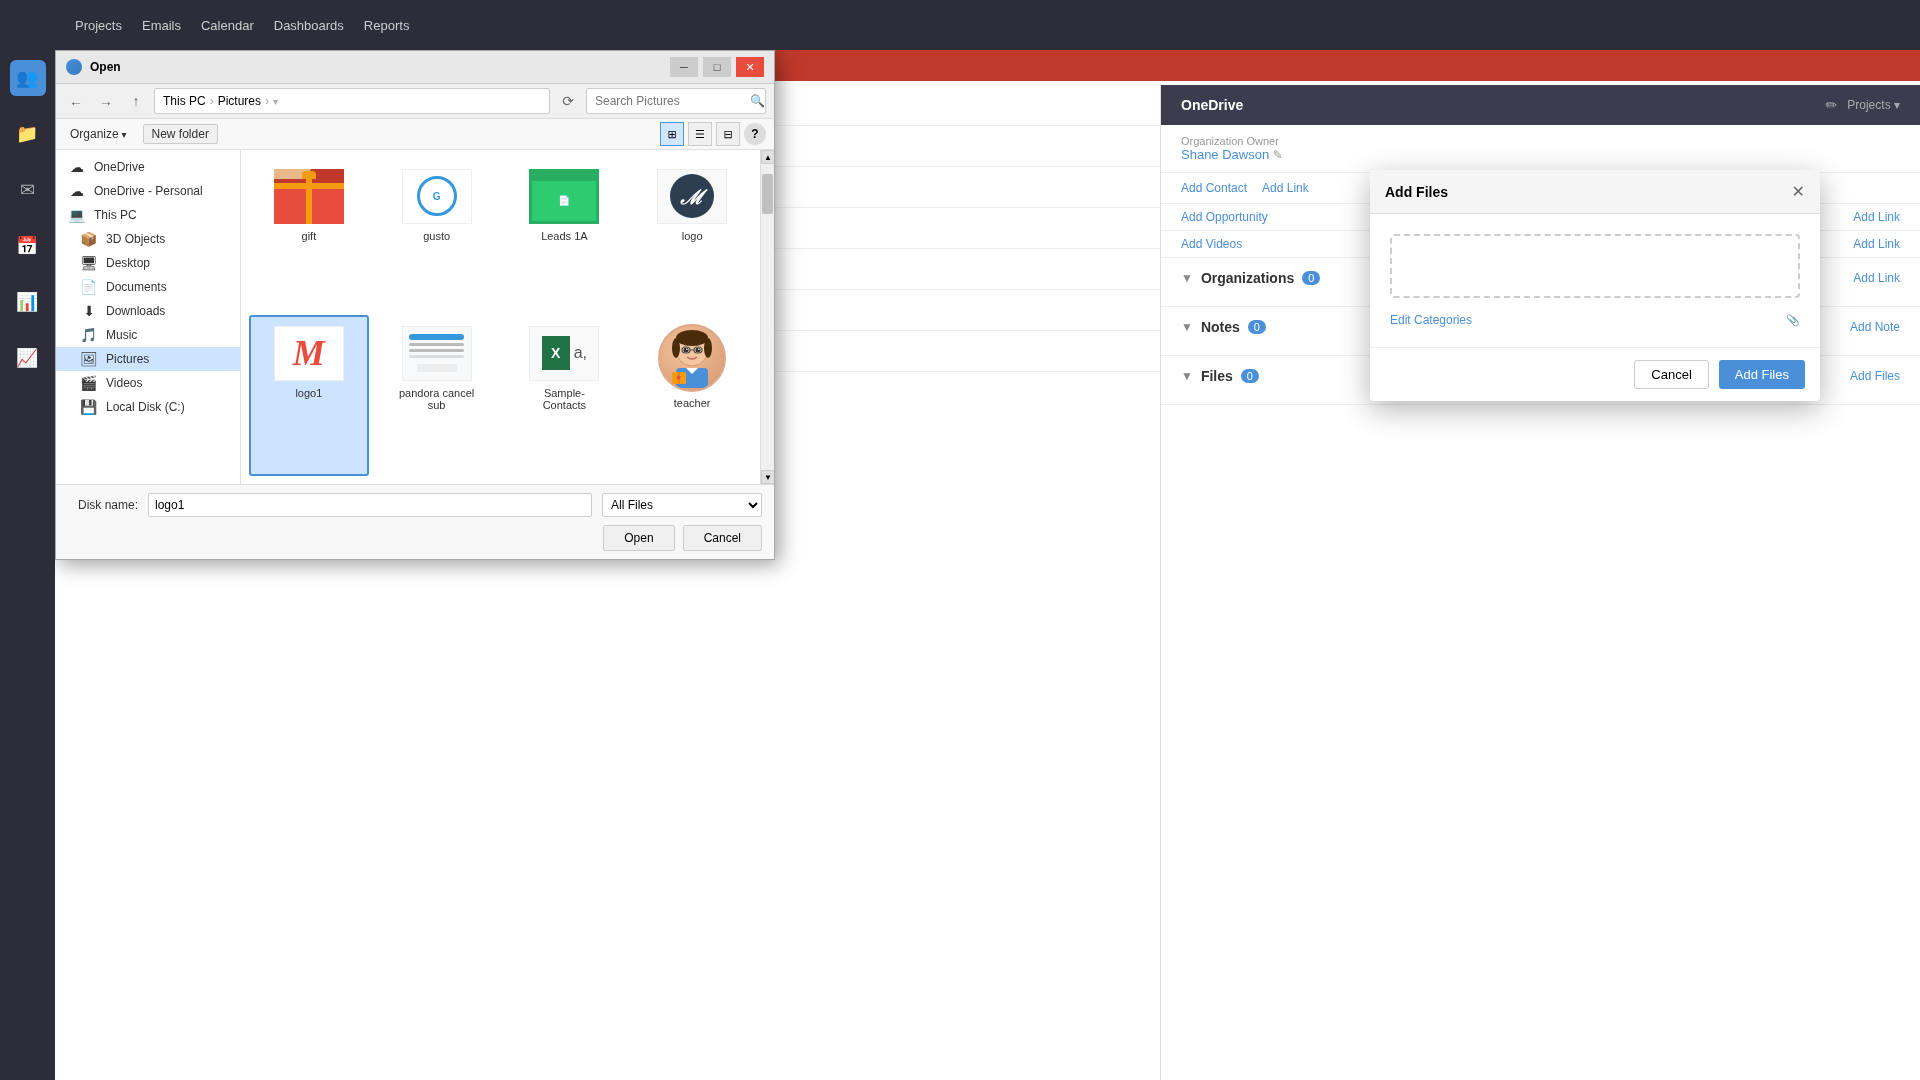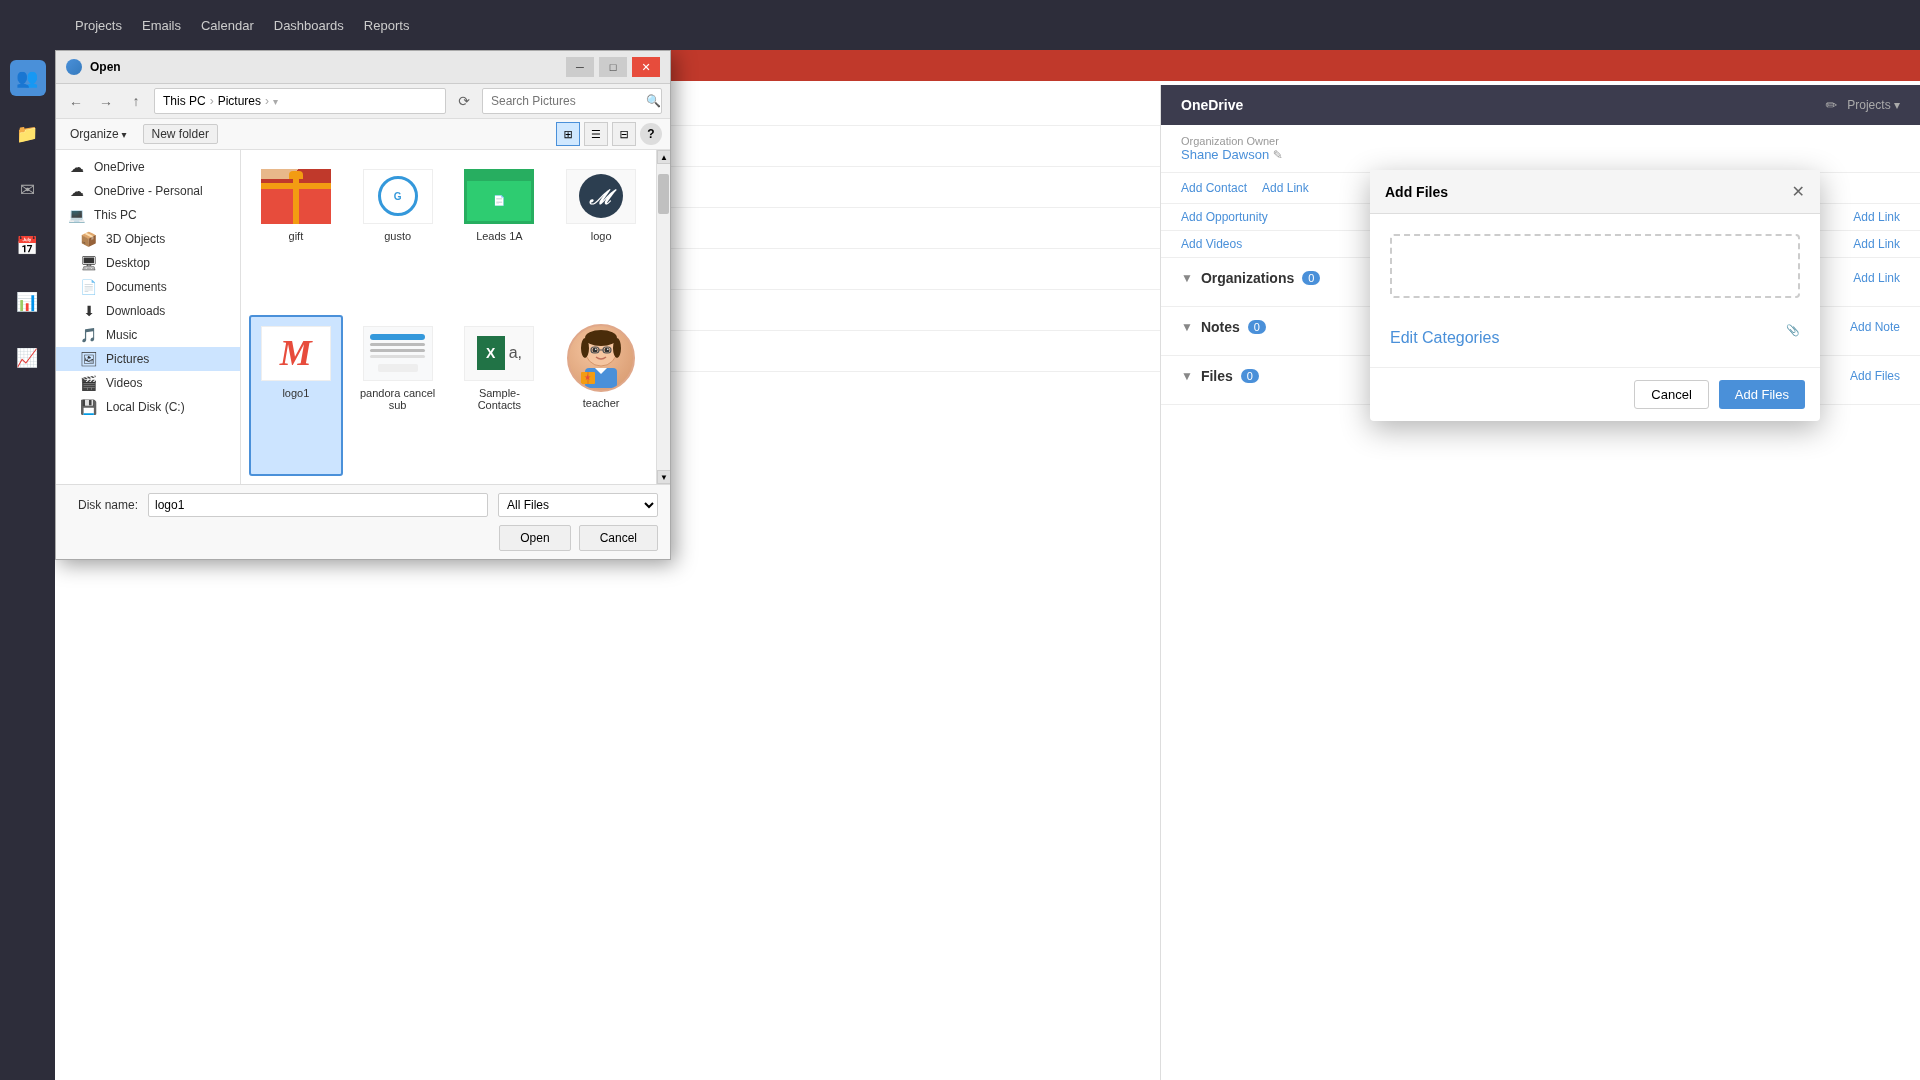--- a/index.html
+++ b/index.html
@@ -70,29 +70,29 @@
       position: absolute; right: 100px; top: 120px;
       width: 450px; background: #fff;
       border-radius: 4px; box-shadow: 0 8px 30px rgba(0,0,0,0.3);
       z-index: 200;
     }
     .modal-header { background: #f5f5f5; padding: 12px 15px; display: flex; justify-content: space-between; align-items: center; border-bottom: 1px solid #ddd; }
     .modal-title { font-size: 14px; font-weight: 600; }
     .modal-close { cursor: pointer; color: #666; font-size: 16px; }
     .modal-body { padding: 20px; }
     .modal-drop-area { border: 2px dashed #ccc; border-radius: 4px; padding: 30px; text-align: center; color: #999; font-size: 13px; margin-bottom: 15px; }
-    .modal-edit-link { color: #4a90d9; font-size: 16px; cursor: pointer; margin-top: 16px; }
+    .modal-edit-link { color: #4a90d9; font-size: 12px; cursor: pointer; }
     .modal-footer { padding: 12px 15px; display: flex; justify-content: flex-end; gap: 10px; border-top: 1px solid #eee; }
     .btn-cancel { padding: 6px 16px; border: 1px solid #ccc; border-radius: 3px; background: #fff; cursor: pointer; font-size: 13px; }
     .btn-primary { padding: 6px 16px; border: none; border-radius: 3px; background: #4a90d9; color: #fff; cursor: pointer; font-size: 13px; }
 
     
     .file-dialog {
       position: absolute; left: 0; top: 0;
-      width: 616px; height: 510px;
+      width: 720px; height: 510px;
       background: #fff;
       border: 1px solid #aaa;
       box-shadow: 4px 4px 20px rgba(0,0,0,0.4);
       z-index: 300;
       display: flex; flex-direction: column;
     }
 
     
     .dialog-titlebar {
       background: #e8e8e8; padding: 6px 10px;

